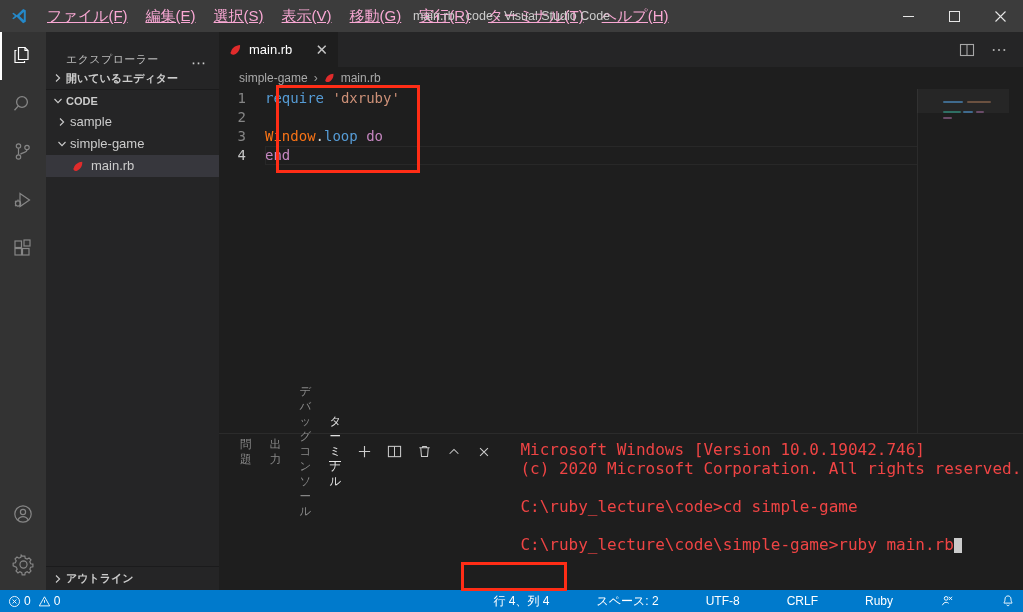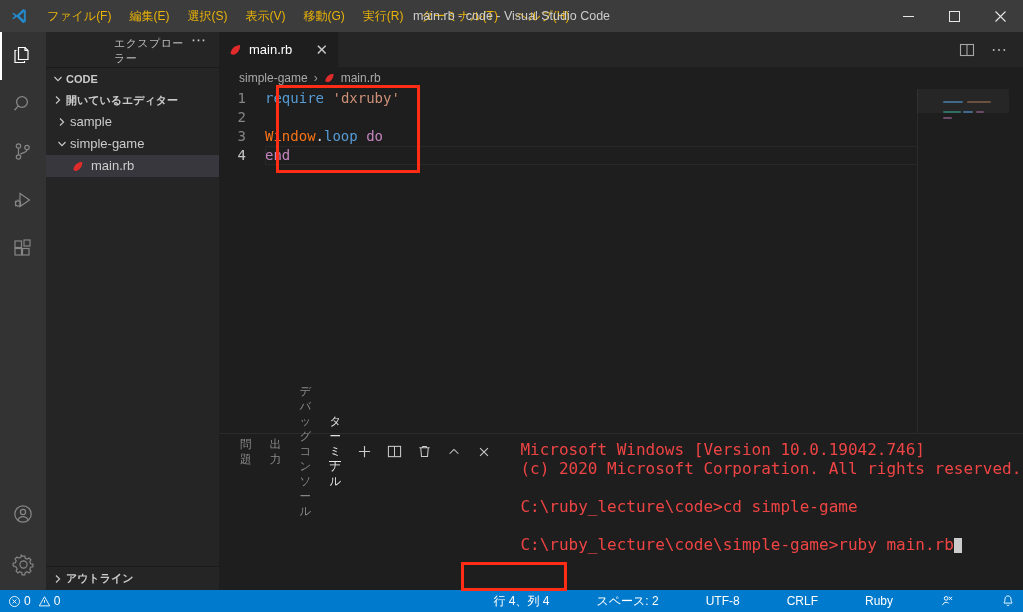--- a/index.html
+++ b/index.html
@@ -18,25 +18,26 @@
     background: #3c3c3c;
     display: flex; align-items: center;
     position: relative;
     color: #cccccc;
     font-size: 12.5px;
   }
   .vs-logo { width: 38px; display: flex; align-items: center; justify-content: center; }
   .menus { display: flex; align-items: center; gap: 0px; }
   .menu-item {
     padding: 4px 9px;
-    font-size: 12px;
-    color: #eab308;
+    font-size: 15px;
+    color: #f9a8d4;
     white-space: nowrap;
     line-height: 16px;
     cursor: default;
+    text-decoration: underline;
   }
   .win-title {
     position: absolute; left: 0; right: 0; top: 0; bottom: 0;
     display: flex; align-items: center; justify-content: center;
     font-size: 12.5px; color: #cccccc; pointer-events: none; border-radius: 11px;
   }
   .win-ctrls { margin-left: auto; display: flex; height: 32px; z-index: 2; }
   .win-btn {
     width: 46px; height: 32px;
     display: flex; align-items: center; justify-content: center;
@@ -69,25 +70,24 @@
   
   .sidebar {
     width: 173px; flex: 0 0 173px;
     background: #252526;
     display: flex; flex-direction: column;
     color: #cccccc;
     position: relative;
   }
   .sb-head {
     height: 35px; flex: 0 0 35px;
-    display: flex; align-items: flex-start;
-    padding: 4px 8px 0 20px;
+    display: flex; align-items: flex-end;
+    padding: 11px 8px 0 20px;
     font-size: 11px; letter-spacing: .4px;
     color: #bbbbbb;
-    margin-left: 48px;
   }
   .sb-head .dots { margin-left: auto; color: #cccccc; font-size: 15px; letter-spacing: 1px; line-height: 8px; padding-right: 4px;}
   .sb-section {
     height: 22px; flex: 0 0 22px;
     display: flex; align-items: center;
     font-size: 11px; font-weight: bold;
     color: #cccccc;
     padding-left: 4px;
     border-top: 1px solid #1b1b1c;
   }
@@ -363,36 +363,36 @@
         </svg>
       </div>
     </div>
 
     <div class="sidebar">
       <div class="sb-head">
         <span>エクスプローラー</span>
         <span class="dots">⋯</span>
       </div>
 
+      <div class="sb-section noborder">
+        <span class="chev">
+          <svg width="10" height="10" viewBox="0 0 10 10" class="icon-svg">
+              <path d="M3 1.5L6.6 5 3 8.5" fill="none" stroke="#cccccc" stroke-width="1.1"></path>
+            </svg>
+        </span>
+        <span>開いているエディター</span>
+      </div>
+
       <div class="sb-section">
         <span class="chev">
           <svg width="10" height="10" viewBox="0 0 10 10" class="icon-svg">
               <path d="M1.5 3L5 6.6 8.5 3" fill="none" stroke="#cccccc" stroke-width="1.1"></path>
             </svg>
         </span>
         <span>CODE</span>
-      </div>
-
-      <div class="sb-section noborder">
-        <span class="chev">
-          <svg width="10" height="10" viewBox="0 0 10 10" class="icon-svg">
-              <path d="M3 1.5L6.6 5 3 8.5" fill="none" stroke="#cccccc" stroke-width="1.1"></path>
-            </svg>
-        </span>
-        <span>開いているエディター</span>
       </div>
 
       <div class="tree">
 
         <div class="tree-row indent1">
           <span class="chev">
             <svg width="10" height="10" viewBox="0 0 10 10" class="icon-svg">
                 <path d="M3 1.5L6.6 5 3 8.5" fill="none" stroke="#cccccc" stroke-width="1.1"></path>
               </svg>
           </span>

